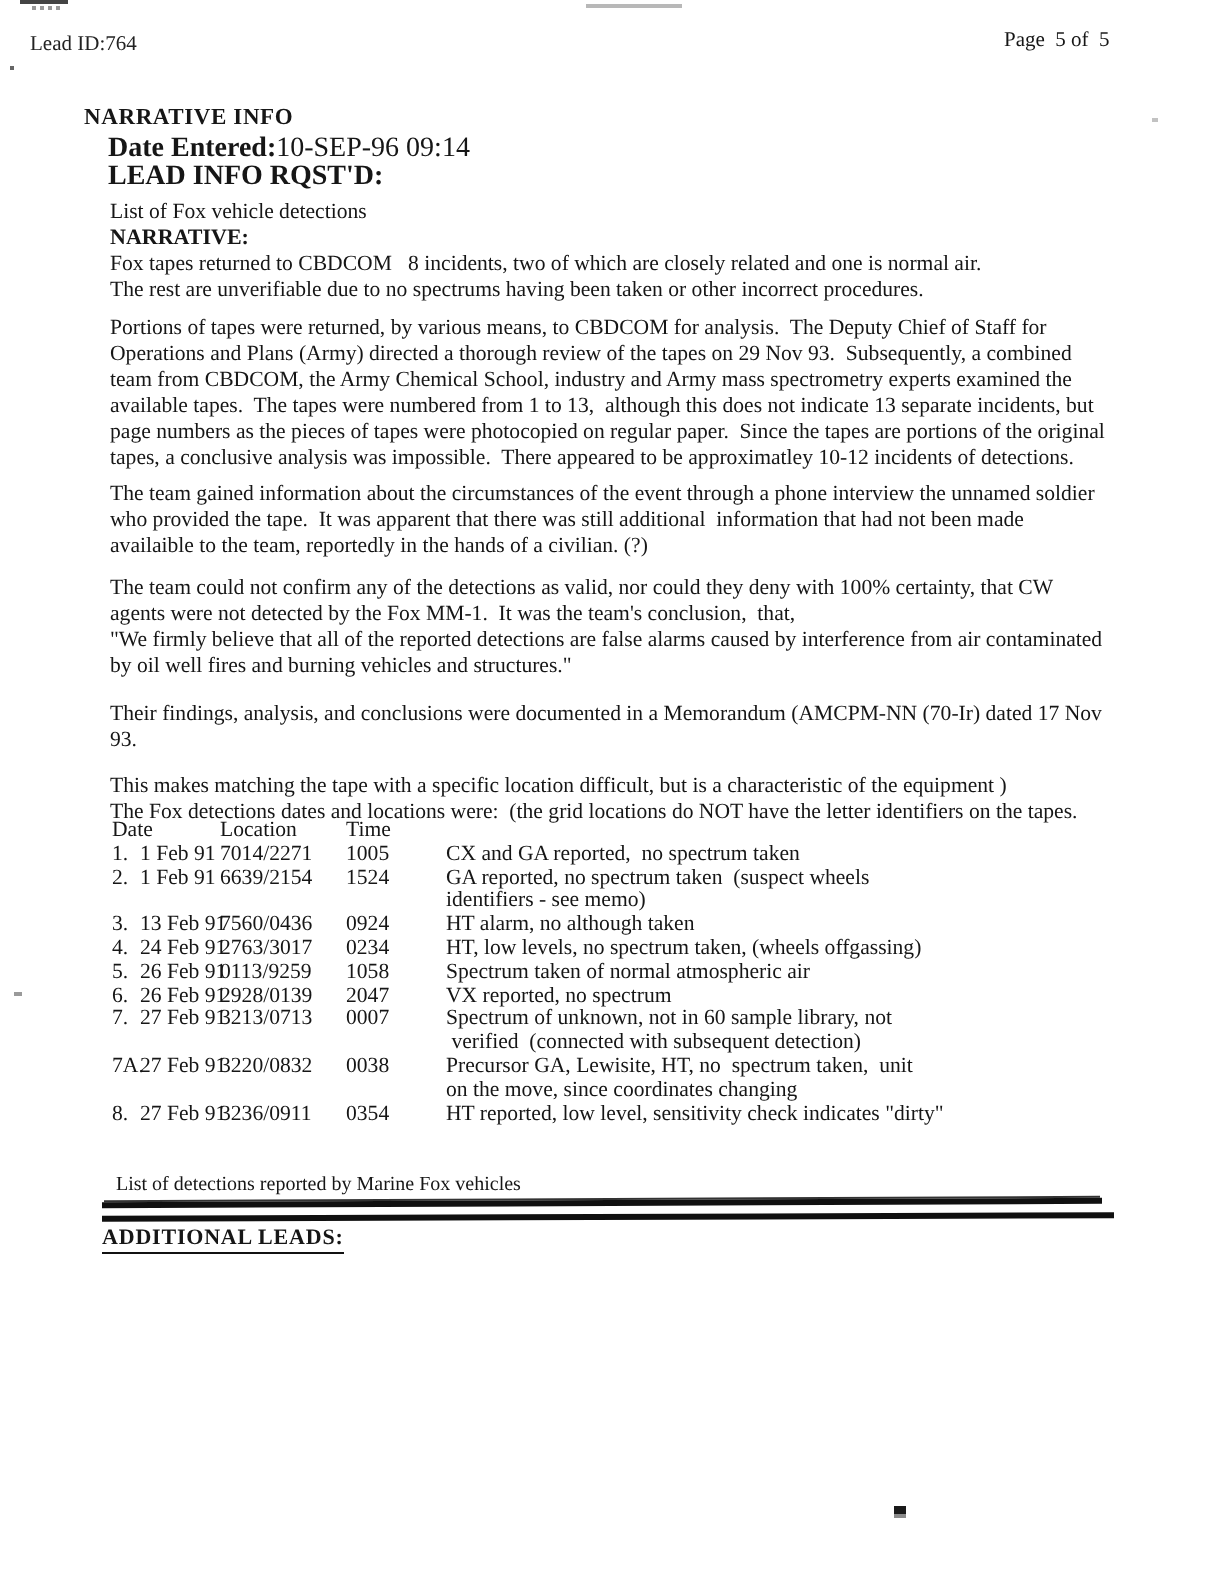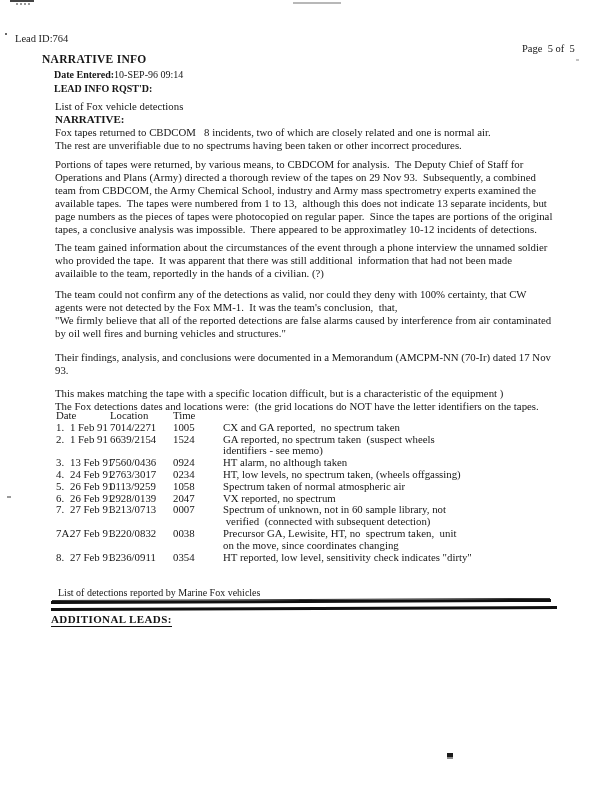--- a/index.html
+++ b/index.html
@@ -7,25 +7,25 @@
     position:relative;
     width:612px;height:792px;
     margin:0 auto;
     background:#ffffff;
     font-family:"Liberation Serif","DejaVu Serif",serif;
     color:#161616;
     overflow:hidden;
   }
   .line{white-space:pre;}
   
-  .hdr-left{position:absolute;left:15px;top:17px;font-size:10.5px;color:#222;margin-top:16px;}
-  .hdr-right{position:absolute;left:522px;top:15px;font-size:10.5px;white-space:pre;margin-top:28px;}
+  .hdr-left{position:absolute;left:15px;top:17px;font-size:10.5px;color:#222;}
+  .hdr-right{position:absolute;left:502px;top:15px;font-size:10.5px;white-space:pre;}
   
   .nar-title{position:absolute;left:42px;top:53px;font-size:11.5px;font-weight:bold;letter-spacing:.3px;}
-  .meta{position:absolute;left:54px;top:68px;font-size:10px;line-height:14px;}
+  .meta{position:absolute;left:54px;top:68px;font-size:14px;line-height:14px;}
   .meta b{font-weight:bold;}
   .listblock{position:absolute;left:55px;top:100px;font-size:10.8px;line-height:13px;}
   .listblock .lbl{font-weight:bold;font-size:11px;}
   
   #paragraphs .para{position:absolute;left:55px;font-size:10.8px;line-height:13px;}
   
   .dtable{position:absolute;left:56px;top:410px;font-size:10.8px;line-height:11.8px;}
   .trow{display:grid;grid-template-columns:14px 40px 63px 50px auto;align-items:start;}
   .trow span{white-space:pre;display:block;}
   .thead{font-weight:normal;}

